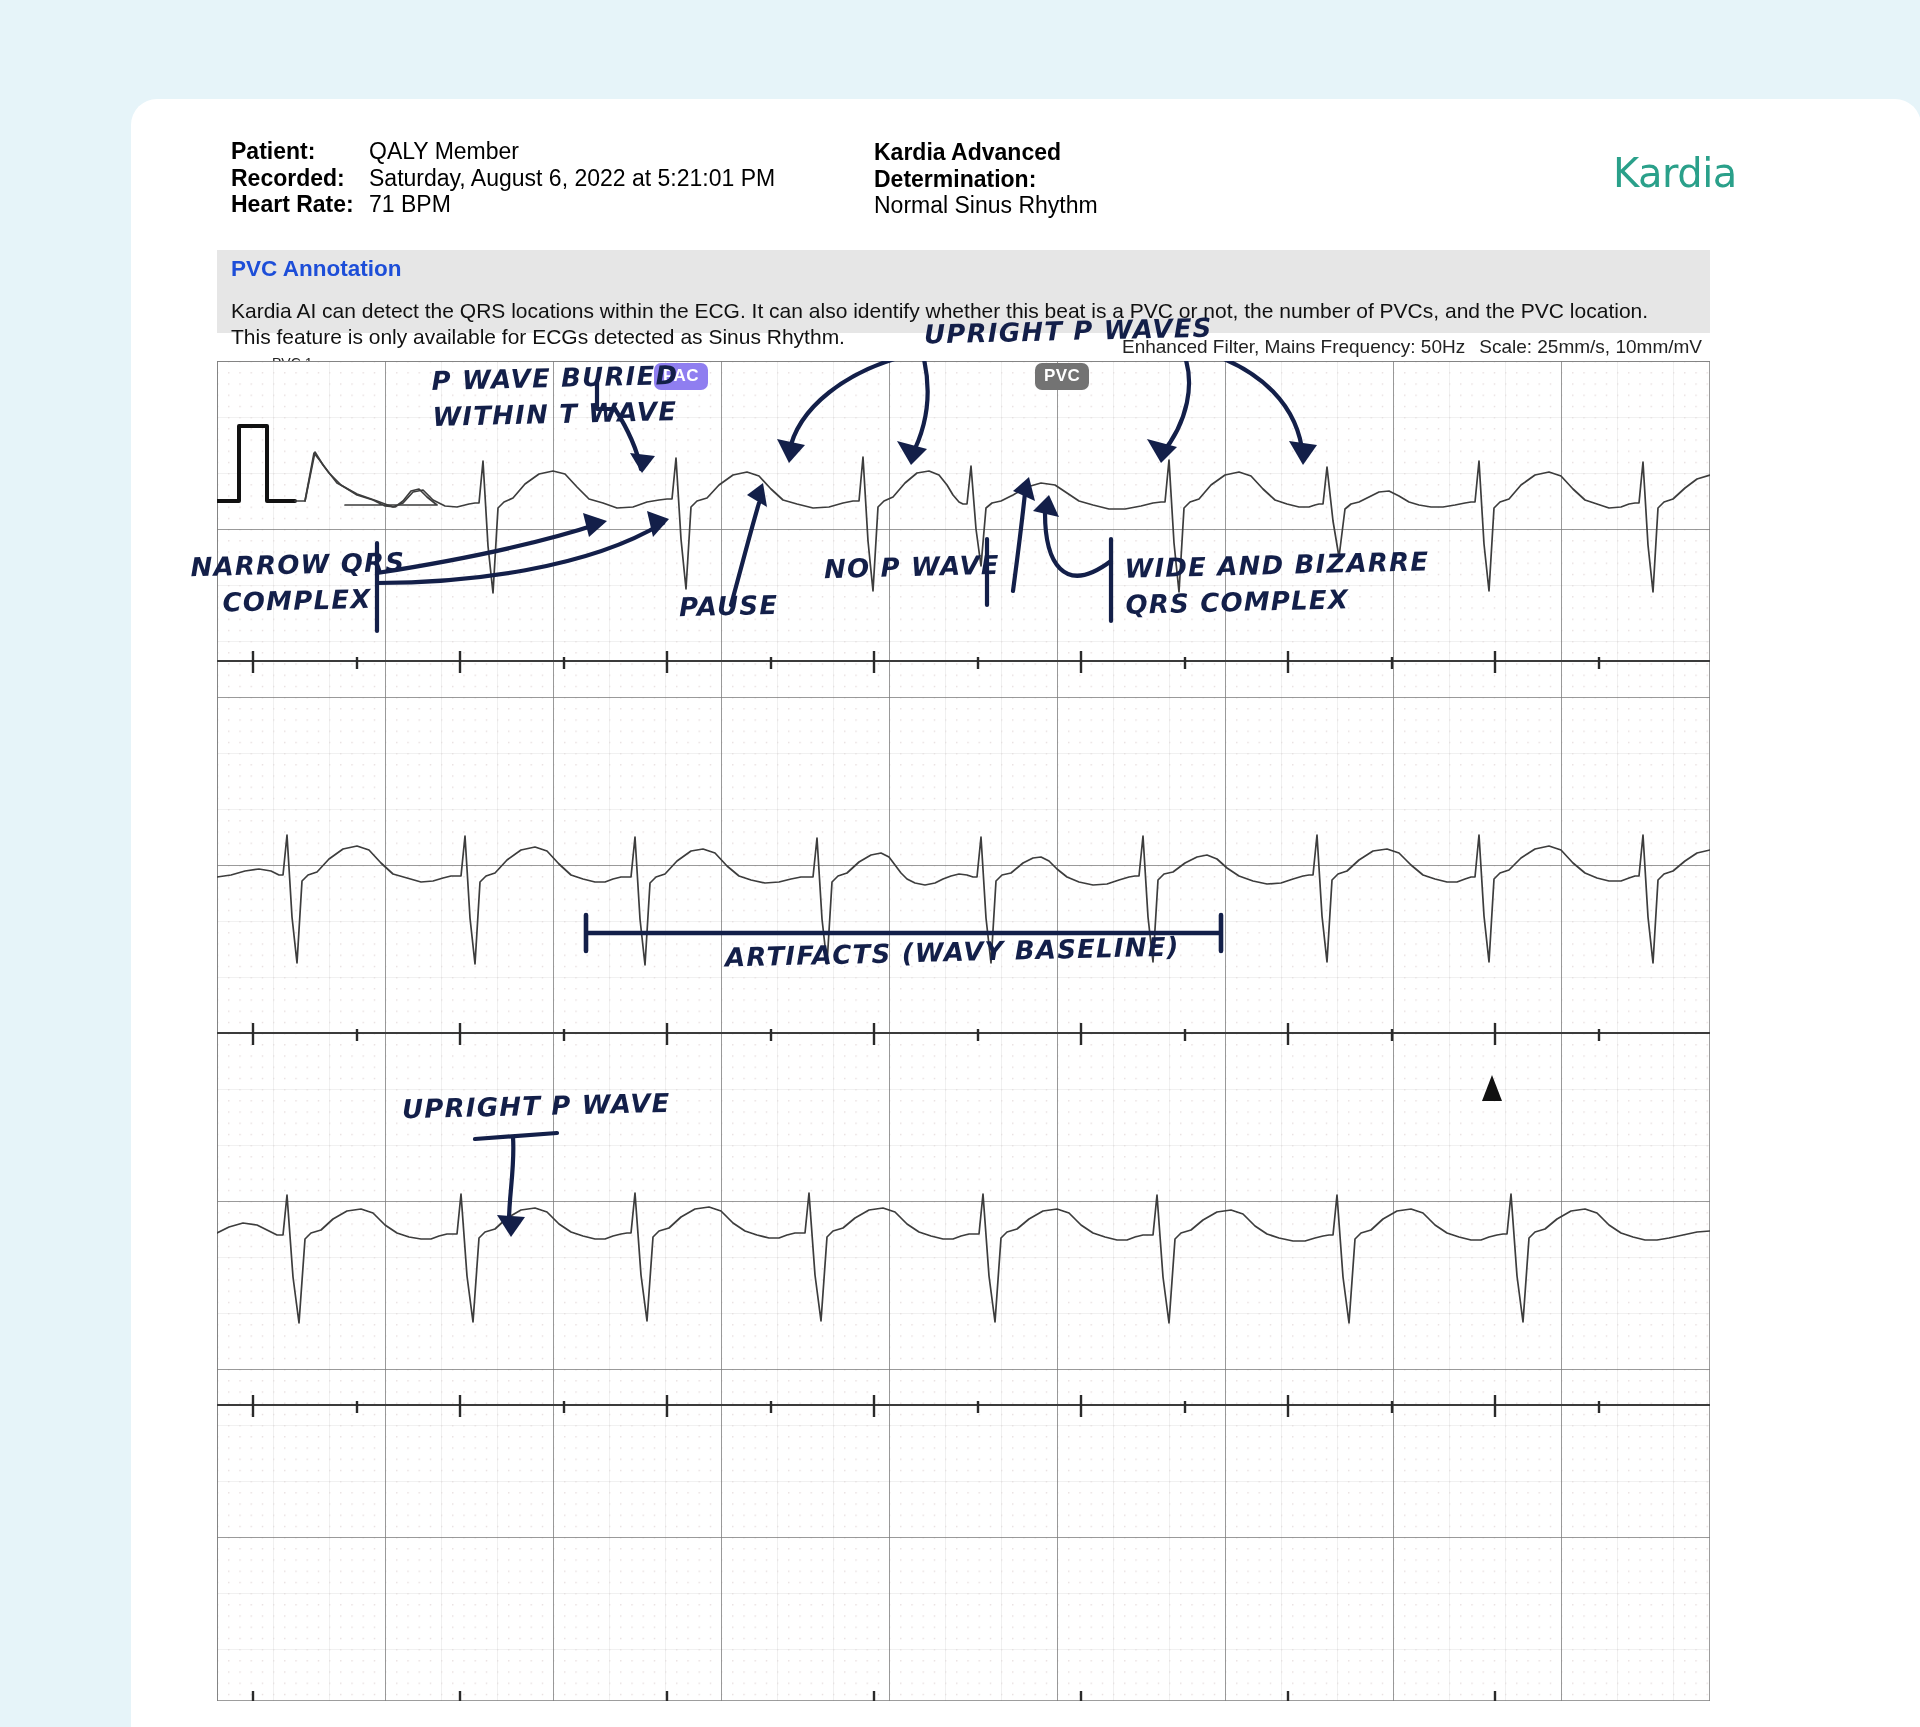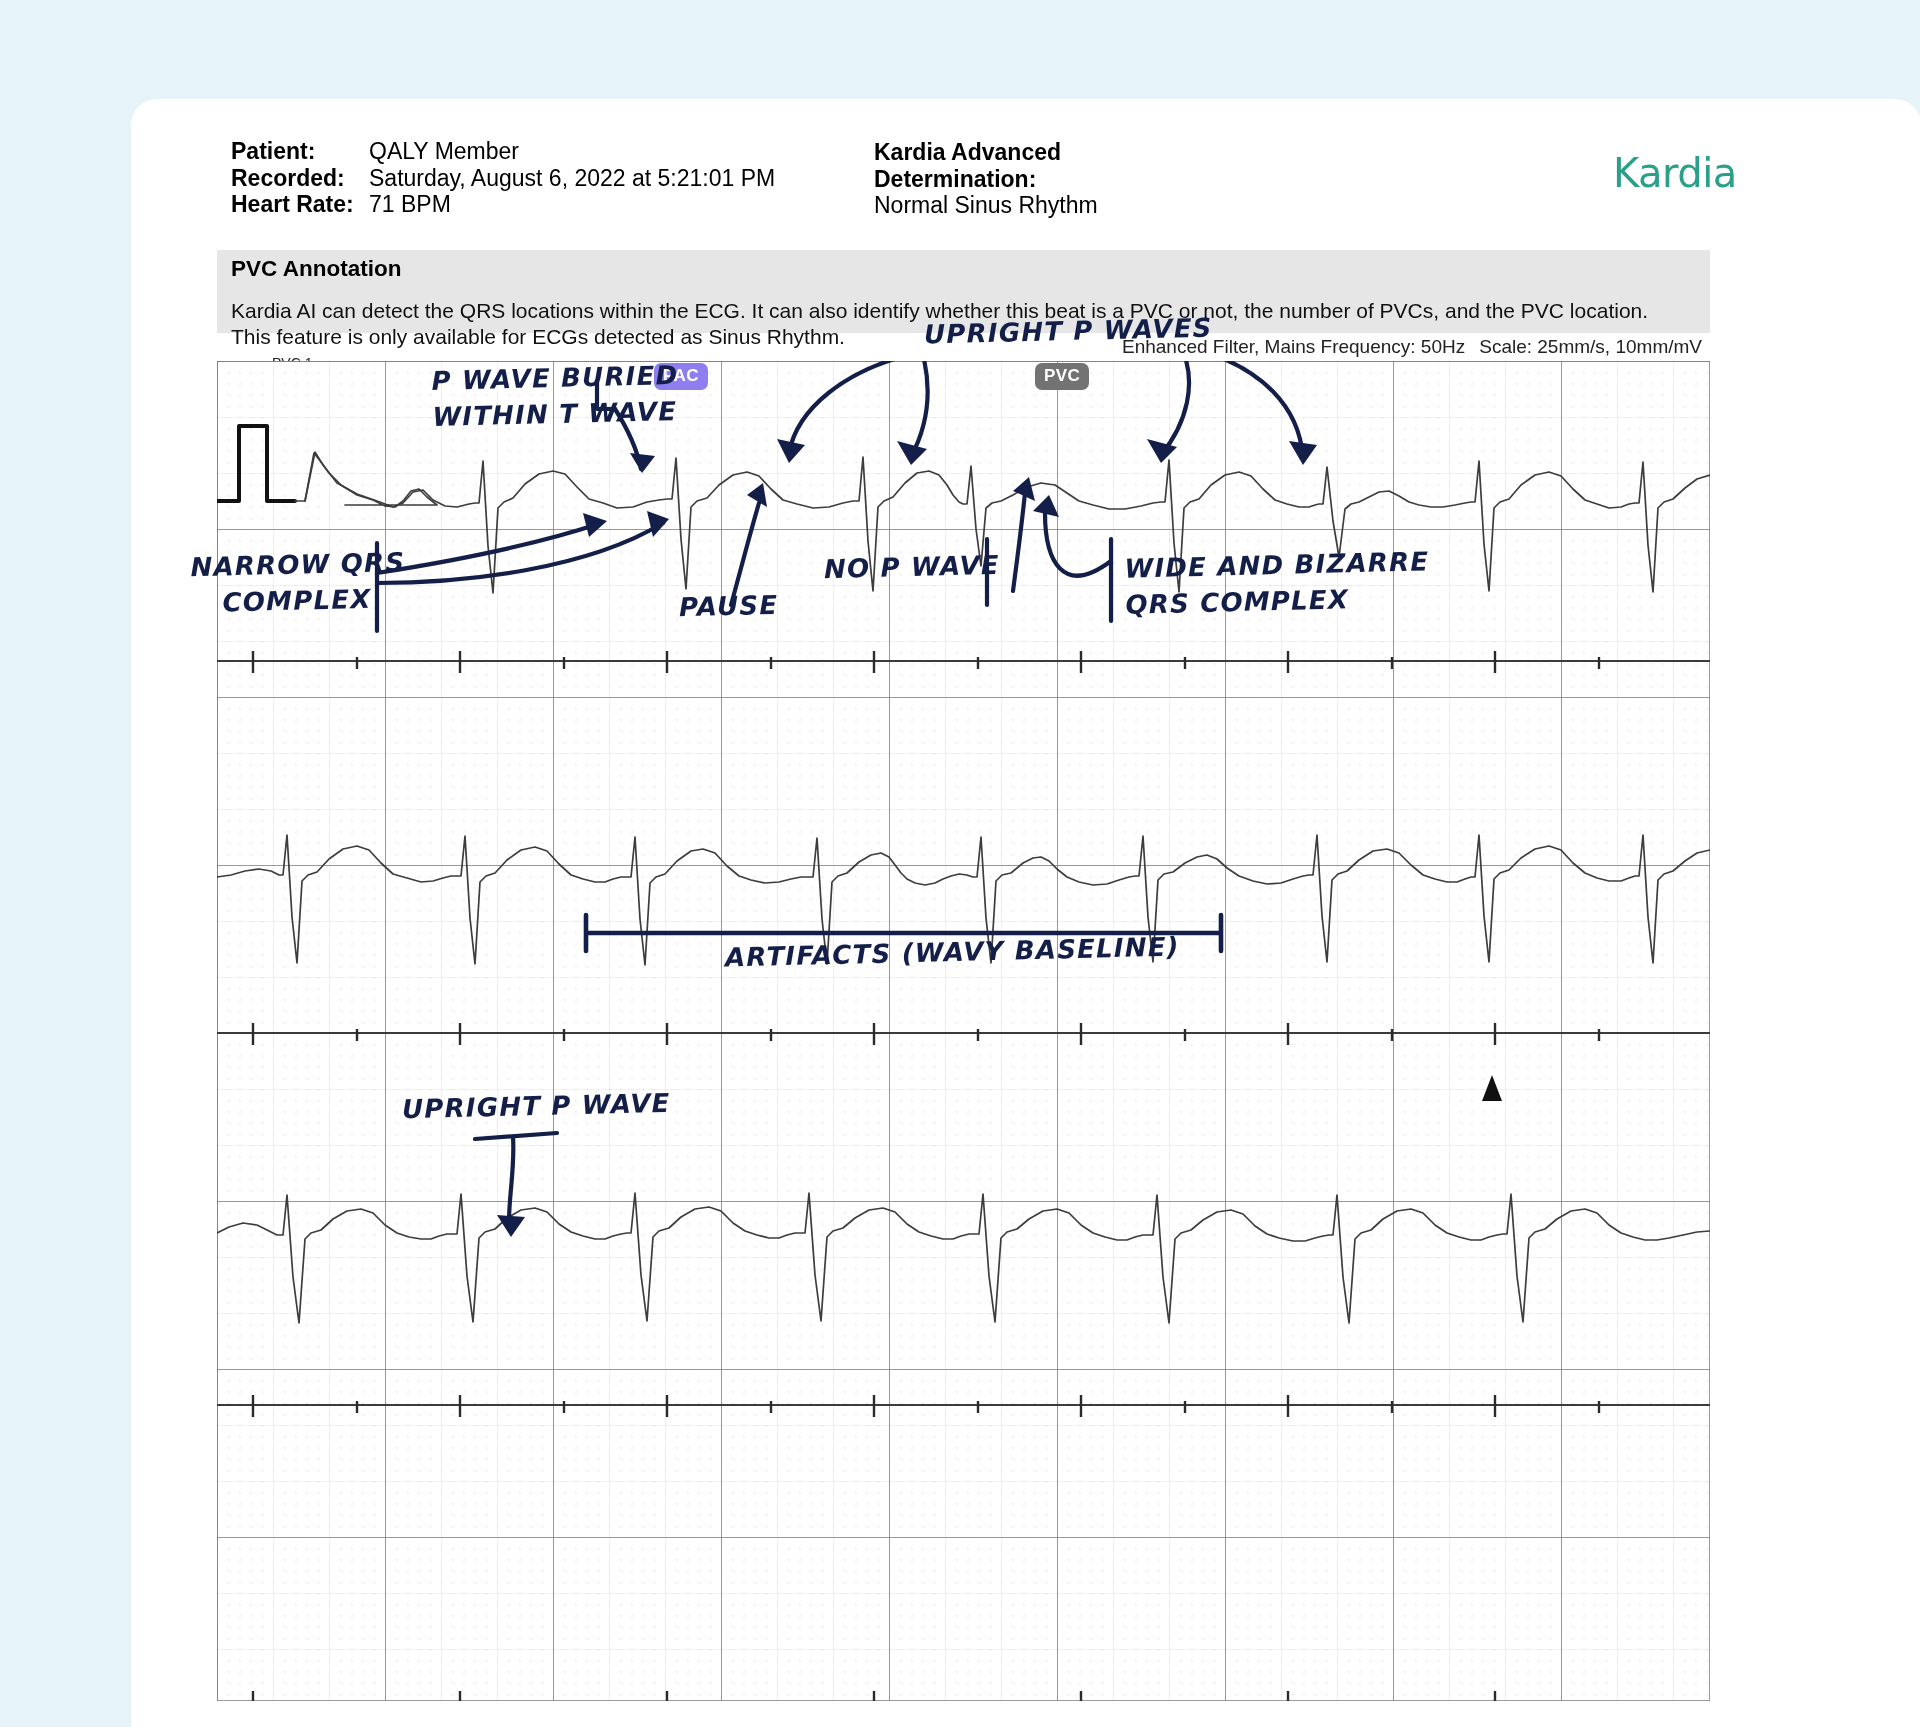--- a/index.html
+++ b/index.html
@@ -58,21 +58,21 @@
   }
 
   
   .pvc-band {
     position: absolute;
     left: 217px; top: 250px;
     width: 1493px; height: 83px;
     background: #e6e6e6;
     padding: 6px 0 0 14px;
   }
-  .pvc-title { font-size: 22.5px; font-weight: bold; color: #000000; line-height: 26px;}
+  .pvc-title { font-size: 22.5px; font-weight: bold; color: #1d4ed8; line-height: 26px;}
   .pvc-body  { font-size: 21px; color: #111; line-height: 25.5px; width: 1460px; margin-top: 16px;}
 
   
   .strip-label-left {
     position: absolute; left: 272px; top: 355px;
     font-size: 14px; color: #222;
   }
   .strip-label-right {
     position: absolute; right: 218px; top: 336px;
     font-size: 19px; color: #222; white-space: nowrap;

